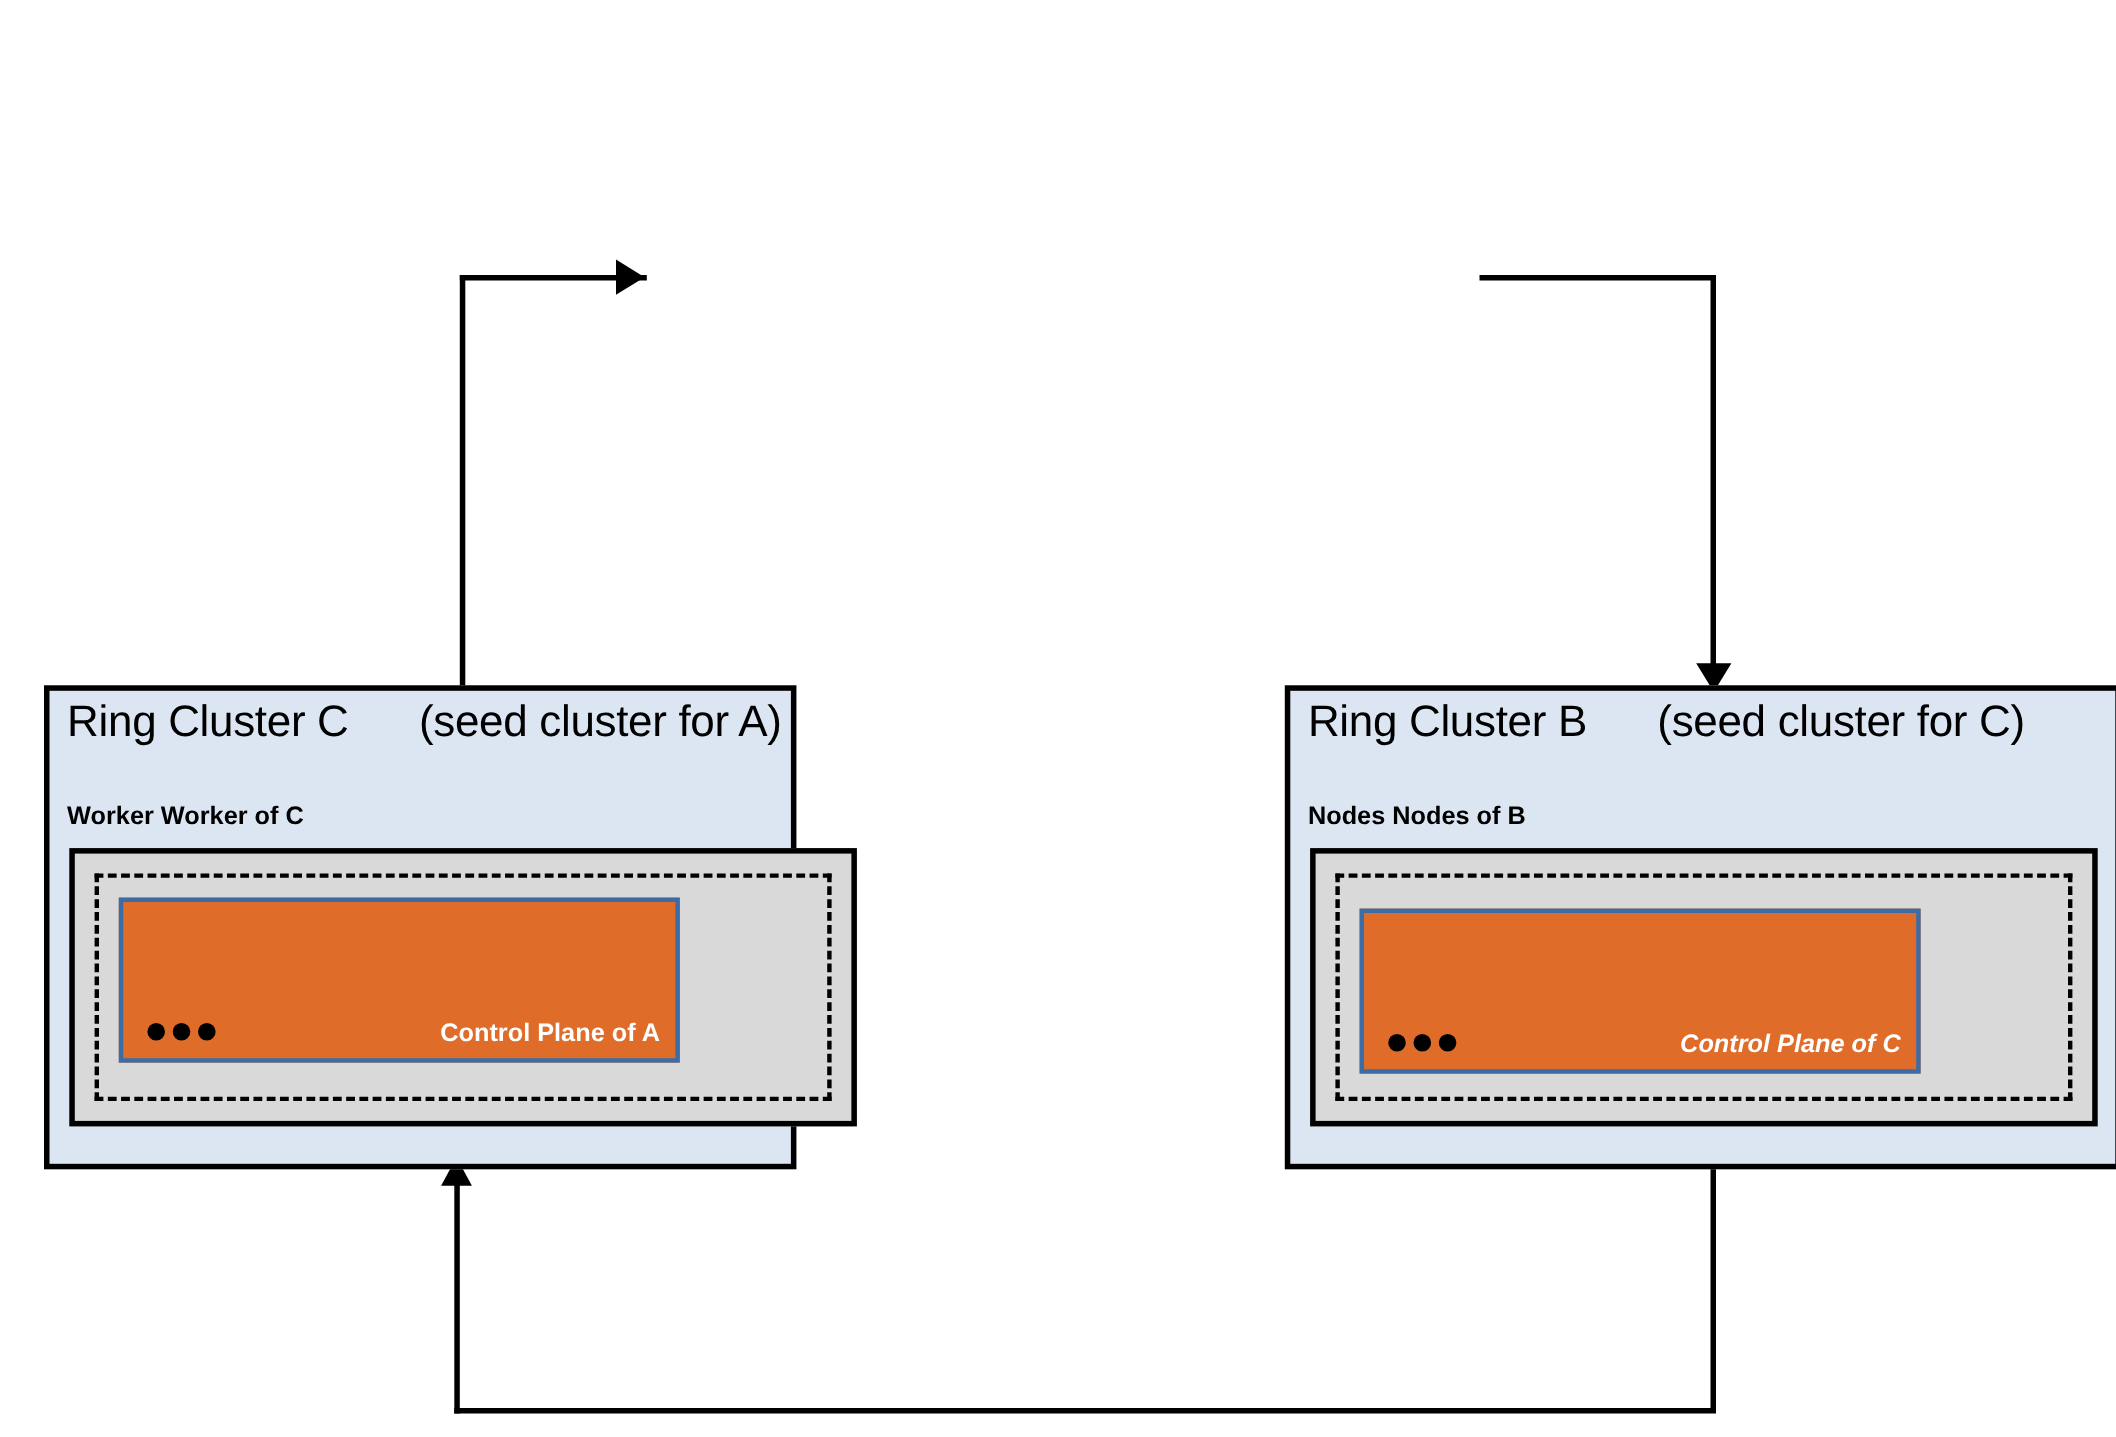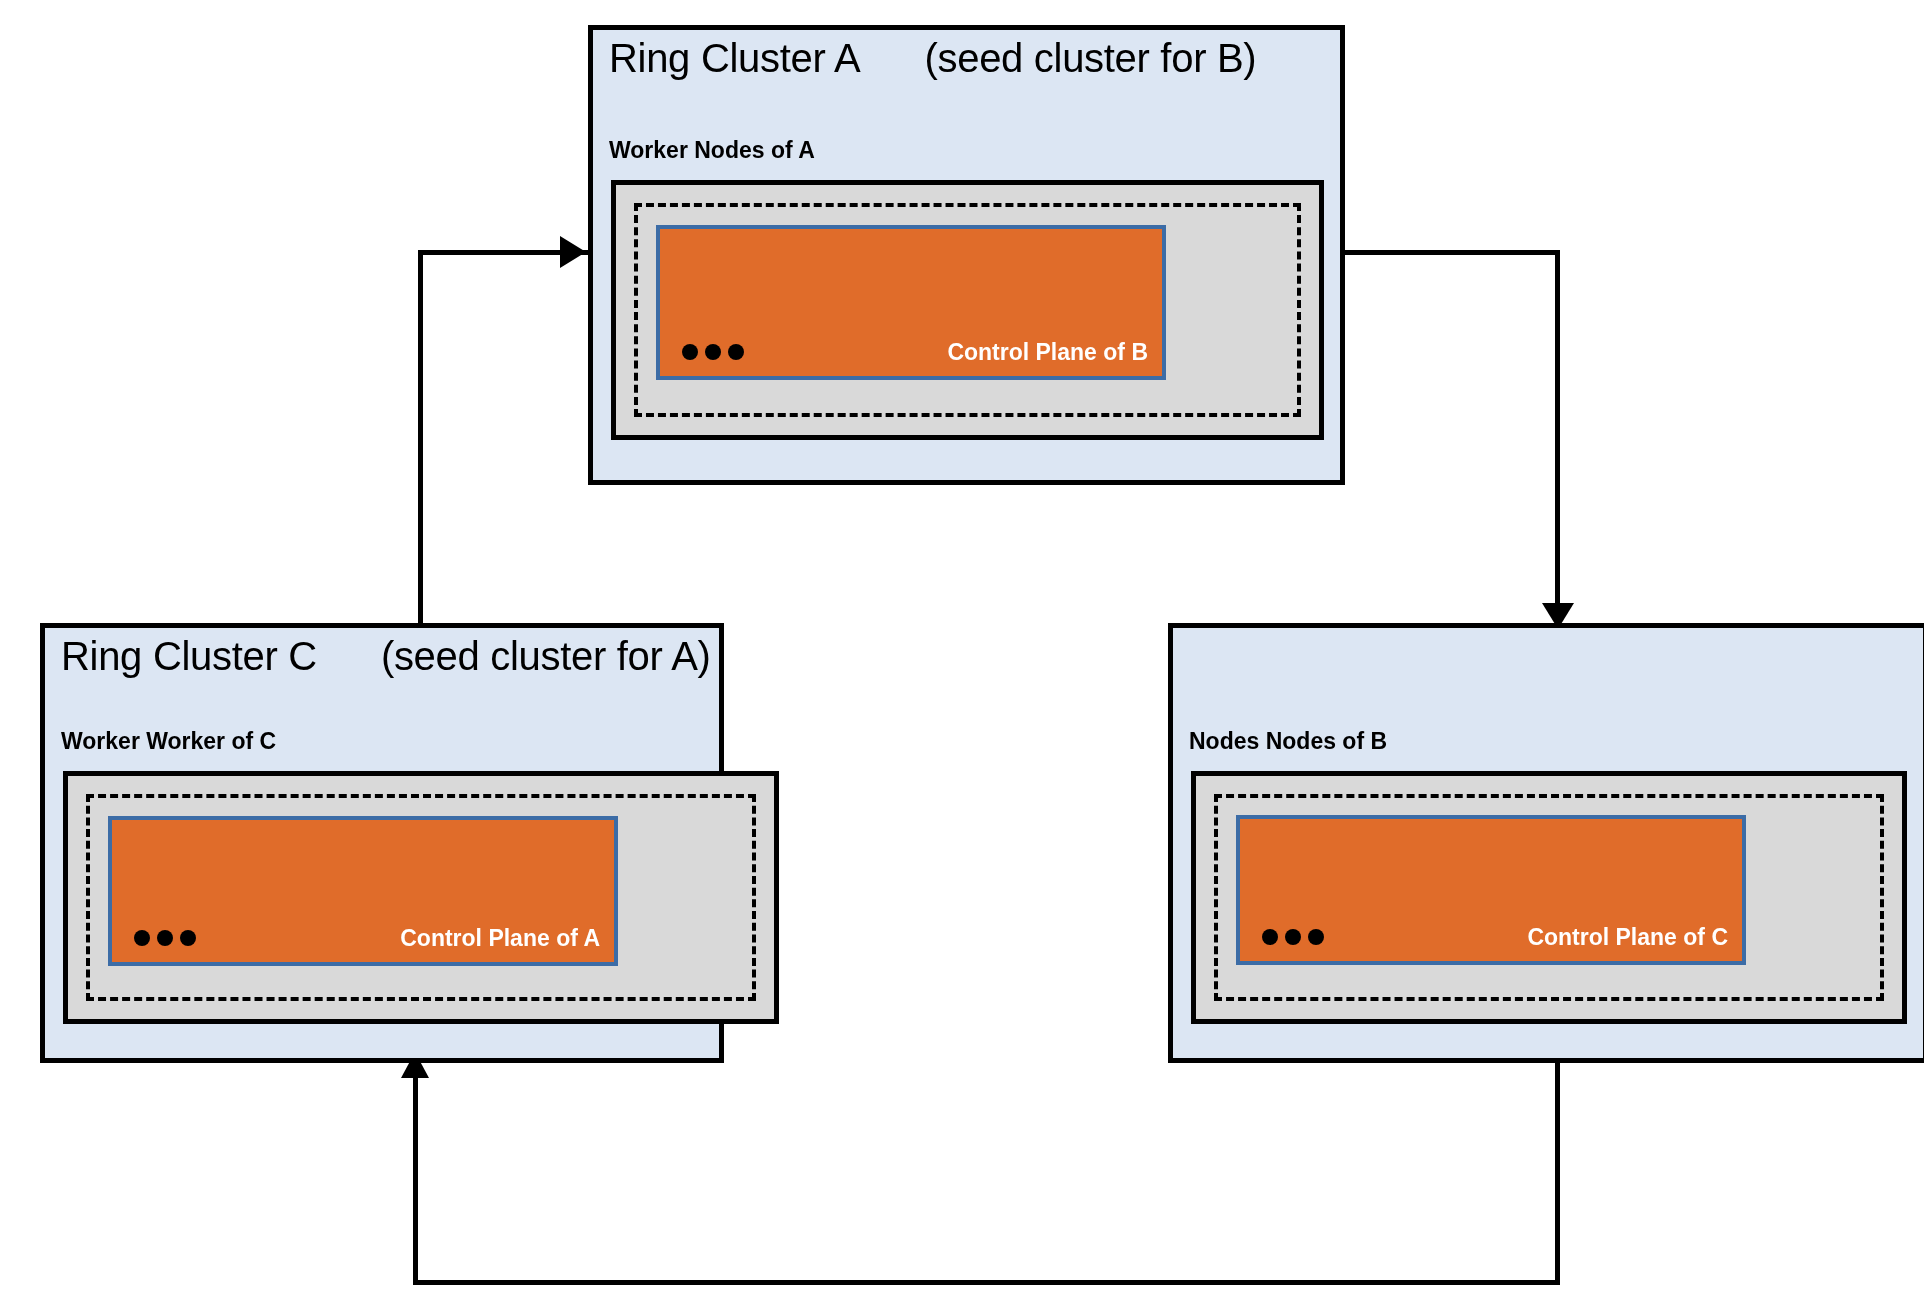--- a/index.html
+++ b/index.html
@@ -133,38 +133,20 @@
 
   <div class="seg h" style="left:1345px; top:250px; width:215px;"></div>
   <div class="seg v" style="left:1555px; top:250px; height:370px;"></div>
   <div class="arrowhead down" style="left:1542px; top:603px;"></div>
 
   <div class="seg v" style="left:1555px; top:1062px; height:222px;"></div>
   <div class="seg h" style="left:413px; top:1280px; width:1147px;"></div>
   <div class="seg v" style="left:413px; top:1075px; height:210px;"></div>
   <div class="arrowhead up" style="left:401px; top:1052px;"></div>
 
-  <div class="cluster" style="left:588px; top:25px; width:757px; height:460px;">
-    <div class="cluster-title"><span>Ring Cluster A</span><span style="display:inline-block; width:64px;"></span><span>(seed cluster for B)</span></div>
-
-    <div class="cluster-subtitle" style="top:107px;">Worker Nodes of A</div>
-
-    <div class="worker-band" style="left:18px; top:150px; width:713px; height:260px;">
-      <div class="pod-dashed" style="left:18px; top:18px; right:18px; bottom:18px;">
-        <div class="control-plane" style="left:18px; top:18px; width:510px; height:155px;">
-          <div class="cp-dots" title="more worker nodes">
-            <i></i>
-            <i></i>
-            <i></i>
-          </div>
-          <div class="cp-label">Control Plane of B</div>
-        </div>
-      </div>
-    </div>
-  </div>
 
   <div class="cluster" style="left:40px; top:623px; width:684px; height:440px;">
     <div class="cluster-title"><span>Ring Cluster C</span><span style="display:inline-block; width:64px;"></span><span>(seed cluster for A)</span></div>
 
     <div class="cluster-subtitle" style="top:100px;">Worker Worker of C</div>
 
     <div class="worker-band" style="left:18px; top:143px; width:716px; height:253px;">
       <div class="pod-dashed" style="left:18px; top:18px; right:18px; bottom:18px;">
         <div class="control-plane" style="left:18px; top:18px; width:510px; height:150px;">
           <div class="cp-dots" title="more worker nodes">
@@ -172,26 +154,27 @@
             <i></i>
             <i></i>
           </div>
           <div class="cp-label">Control Plane of A</div>
         </div>
       </div>
     </div>
   </div>
 
   <div class="cluster" style="left:1168px; top:623px; width:760px; height:440px;">
+    <div class="cluster-title"><span>Ring Cluster B</span><span style="display:inline-block; width:64px;"></span><span>(seed cluster for C)</span></div>
 
     <div class="cluster-subtitle" style="top:100px;">Nodes Nodes of B</div>
 
     <div class="worker-band" style="left:18px; top:143px; width:716px; height:253px;">
       <div class="pod-dashed" style="left:18px; top:18px; right:18px; bottom:18px;">
-        <div class="control-plane" style="left:18px; top:17px; width:510px; height:150px;">
+        <div class="control-plane" style="left:18px; top:28px; width:510px; height:150px;font-style:italic;">
           <div class="cp-dots" title="more worker nodes">
             <i></i>
             <i></i>
             <i></i>
           </div>
           <div class="cp-label">Control Plane of C</div>
         </div>
       </div>
     </div>
   </div>

